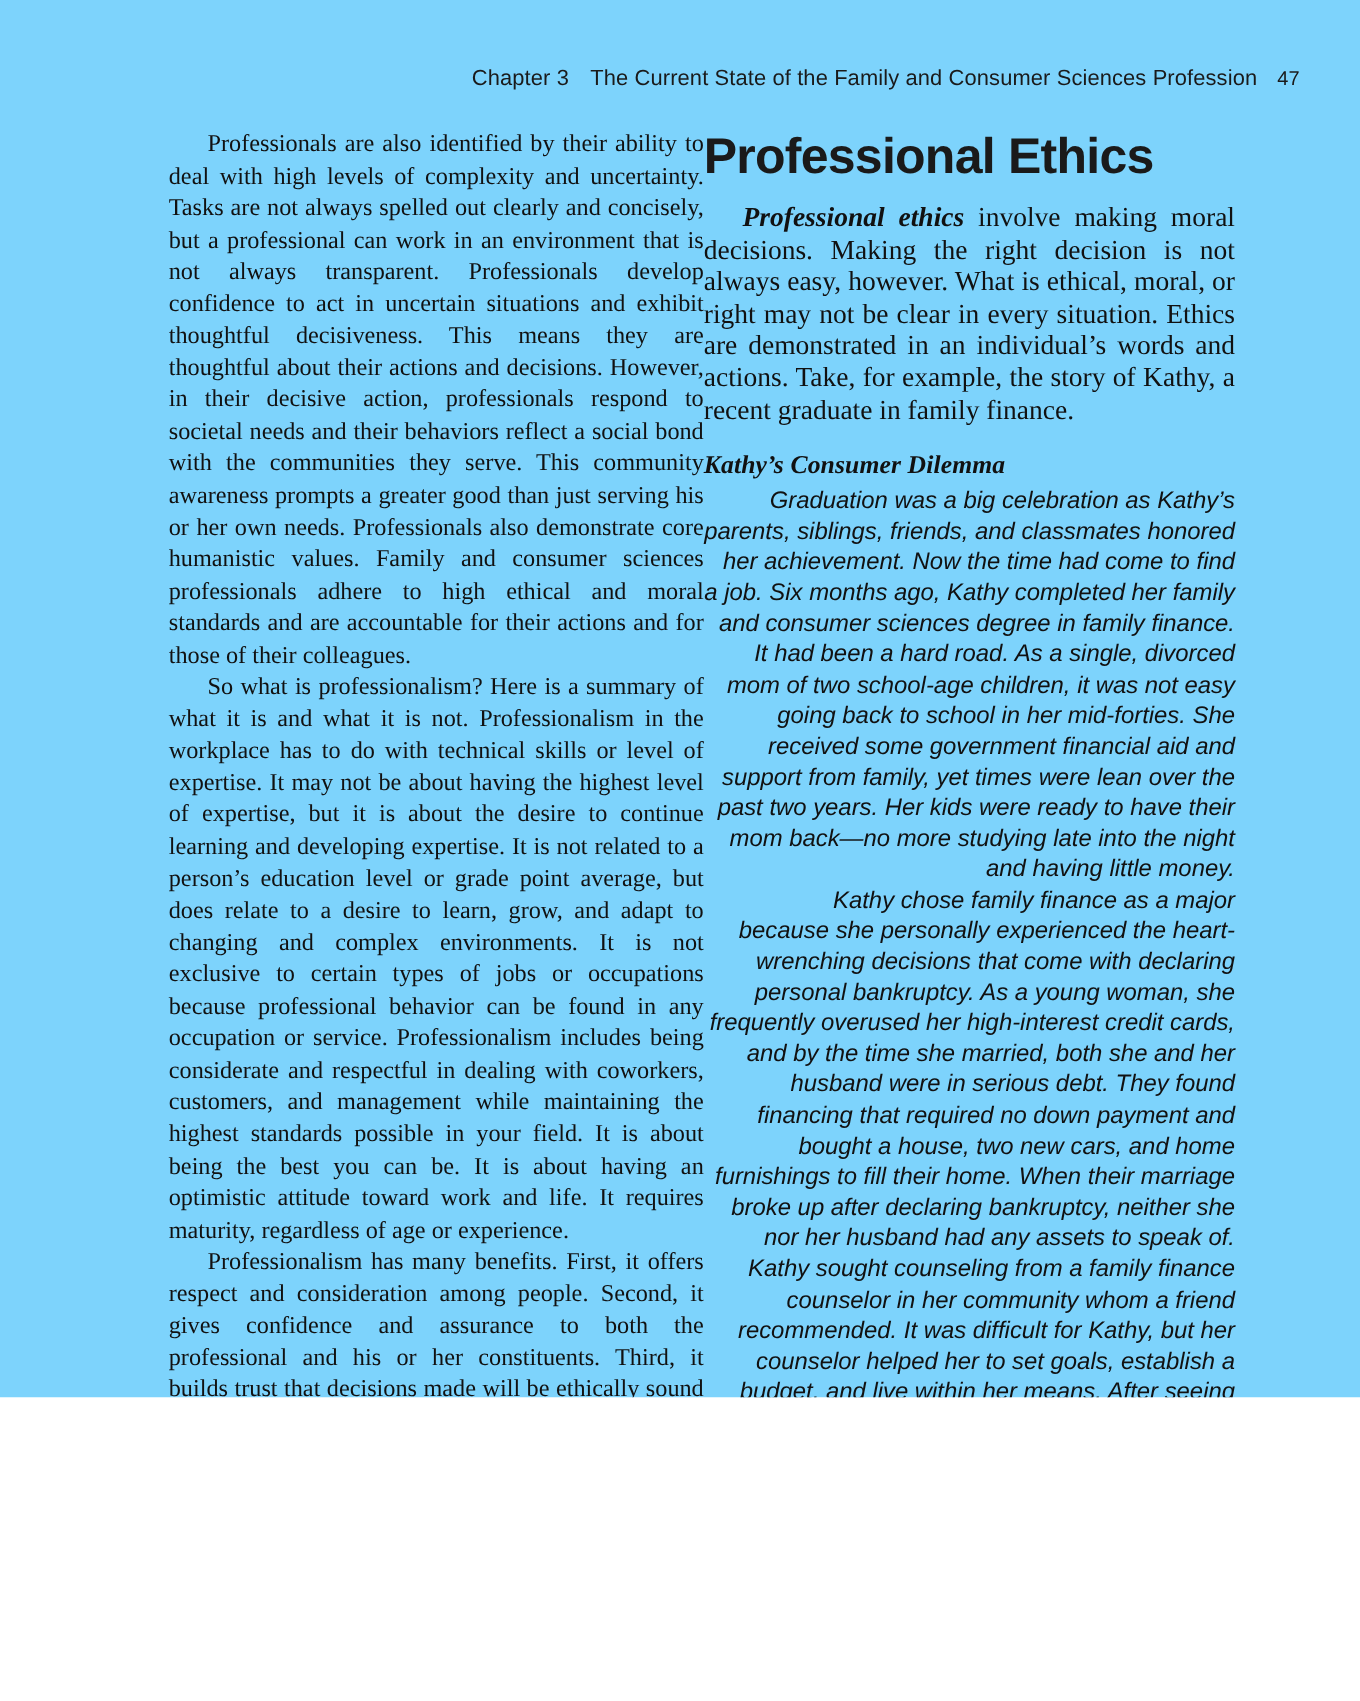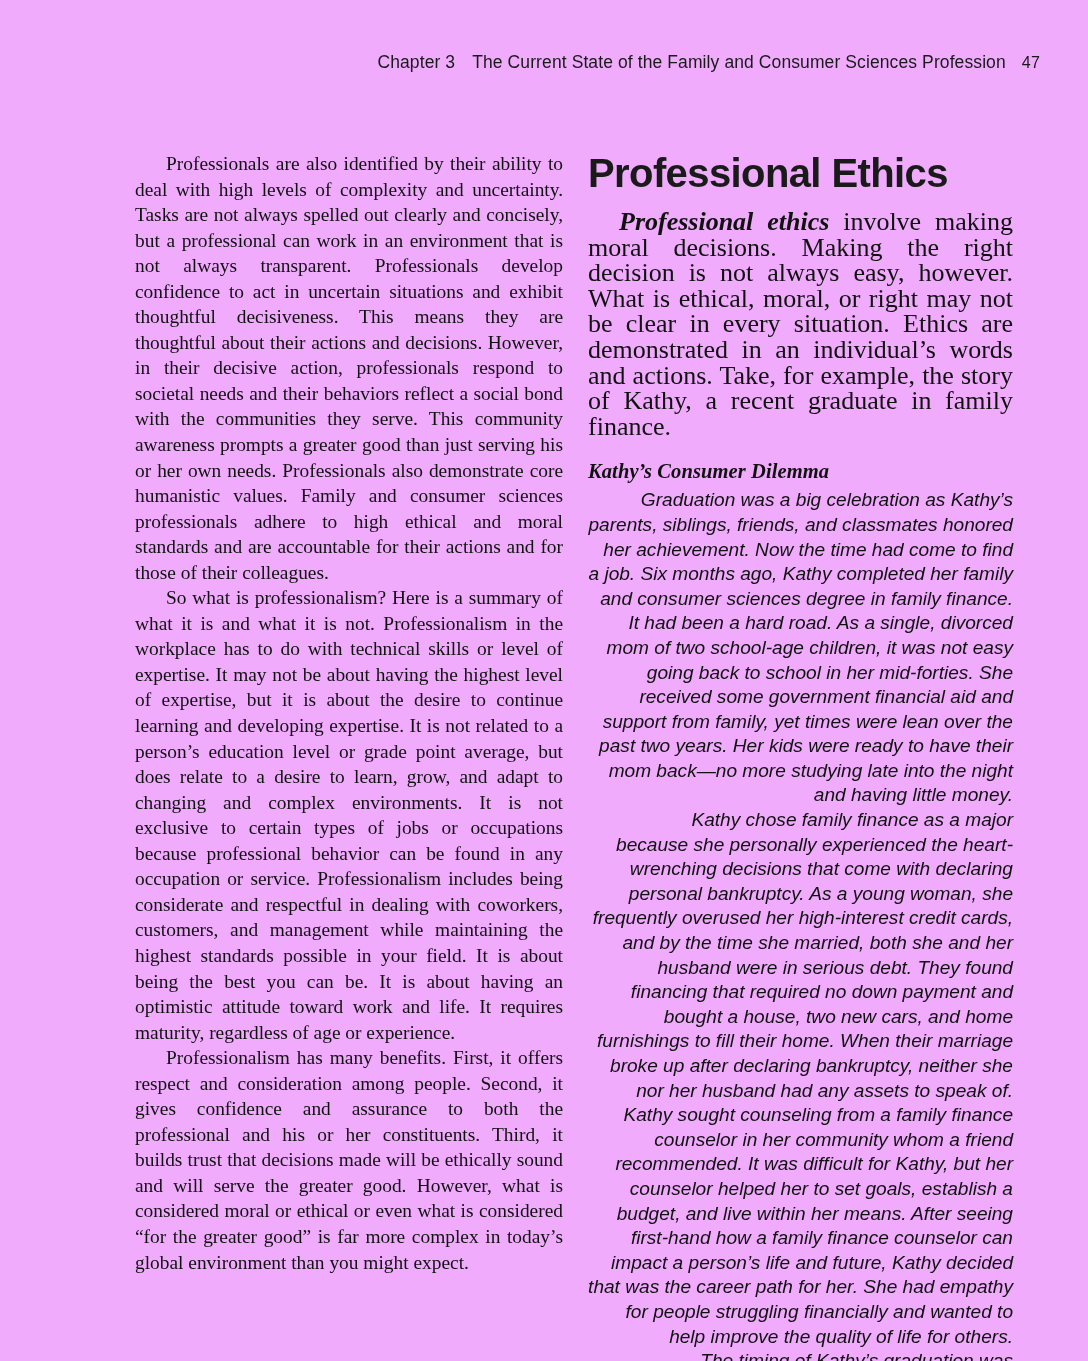--- a/index.html
+++ b/index.html
@@ -3,22 +3,22 @@
 <meta charset="utf-8">
 <style>
   html, body {
     margin: 0;
     padding: 0;
     background: #ffffff;
   }
   .page {
     position: relative;
     width: 1088px;
-    height: 1361px;
-    background: #f0abfc;
+    height: 1118px;
+    background: #7dd3fc;
     overflow: hidden;
     box-sizing: border-box;
   }
 
   
   .running-head {
     position: absolute;
     top: 52px;
     left: 135px;
     right: 48px;
@@ -47,22 +47,20 @@
   }
 
   
   .columns {
     position: absolute;
     top: 103px;
     left: 135px;
     width: 905px;
     height: 1185px;
     display: flex;
-    gap: 25px;
-    margin-top: 48px;
   }
   .col-left {
     width: 428px;
     flex: 0 0 428px;
   }
   .col-right {
     width: 425px;
     flex: 0 0 425px;
   }
 
@@ -85,21 +83,21 @@
     font-family: "Liberation Sans", sans-serif;
     font-weight: bold;
     font-size: 40px;
     line-height: 44px;
     letter-spacing: -0.6px;
     color: #1a1a1a;
   }
   .lead p {
     margin: 0;
     font-family: "Liberation Serif", "DejaVu Serif", serif;
-    font-size: 26px;
+    font-size: 22px;
     line-height: 25.6px;
     text-align: justify;
     text-indent: 31px;
     color: #111111;
   }
   .lead .term {
     font-weight: bold;
     font-style: italic;
   }
   .sub-title {

